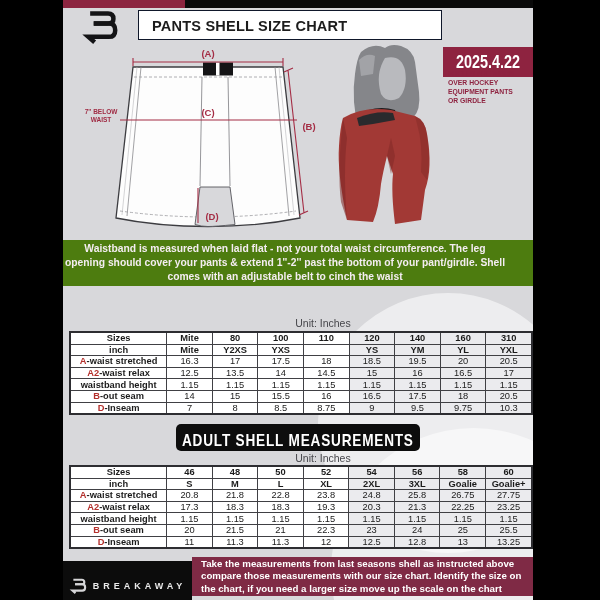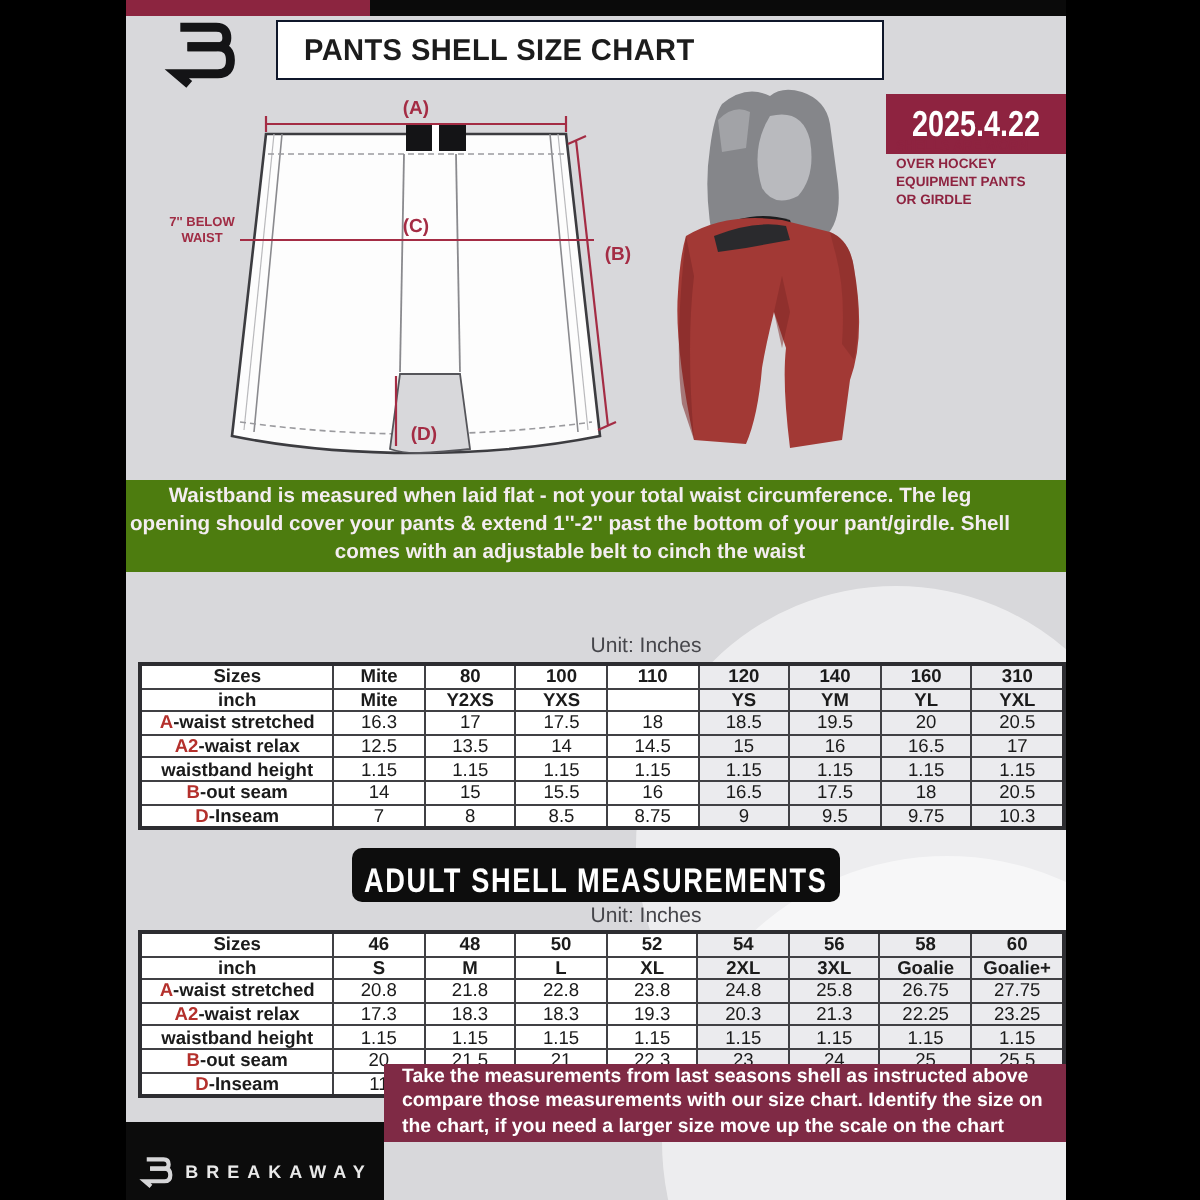--- a/index.html
+++ b/index.html
@@ -46,21 +46,21 @@
   #youth-table{top:331px;} #adult-table{top:465px;}
   td{border:1px solid #404044;width:45px;height:10.6px;padding:0;text-align:center;font-size:9.3px;color:#1b1b1b;background:#fff;}
   td.lbl{width:96px;font-weight:700;margin-left:28px;}
   tr.hdr td{font-weight:700;}
   td:nth-child(n+6){background:#ebebee;}
   .pre{color:#b4302c;}
 
   
   .footer-black{position:absolute;left:0;top:561px;width:129px;height:50px;background:#0c0c0c;display:flex;align-items:center;justify-content:center;gap:6px;}
   .footer-brand{color:#e9e9e9;font-size:9px;font-weight:700;letter-spacing:4px;white-space:nowrap;}
-  .footer-maroon{position:absolute;left:129px;top:532px;width:341px;height:39px;background:#7f2a45;display:flex;align-items:center;}
+  .footer-maroon{position:absolute;left:129px;top:557px;width:341px;height:39px;background:#7f2a45;display:flex;align-items:center;}
   .footer-maroon span{color:#fff;font-size:9.7px;font-weight:700;line-height:1.3;padding:0 6px 0 9px;}
 </style>
 </head>
 <body>
 
 <div id="canvas">
   <div class="flyer">
 
     <div class="wm" id="wm-a"></div>
     <div class="wm" id="wm-b"></div>

